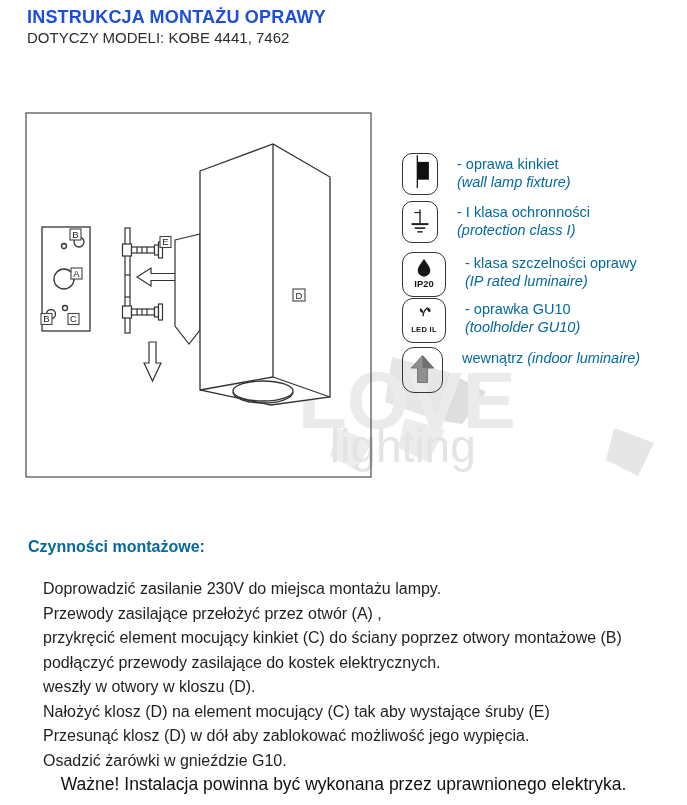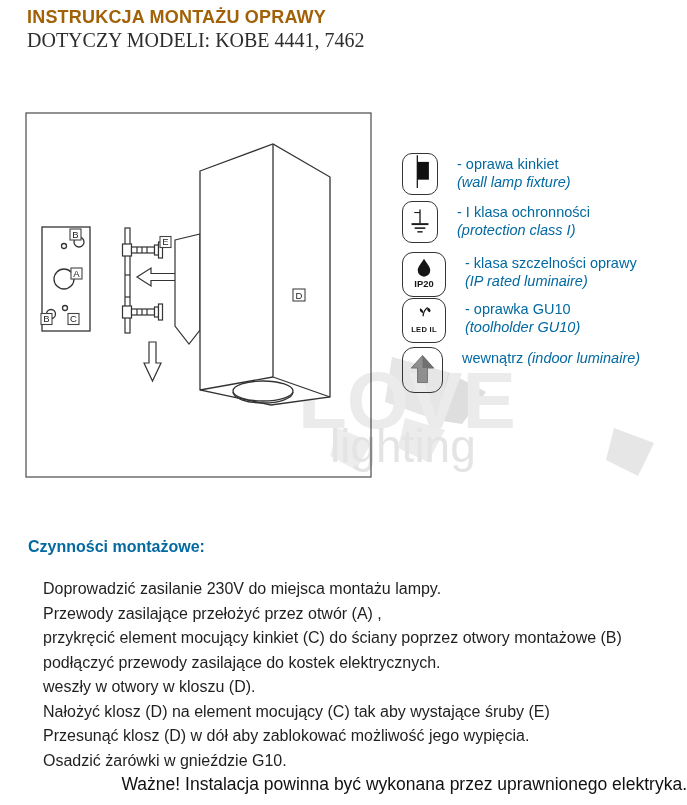--- a/index.html
+++ b/index.html
@@ -1,38 +1,38 @@
 <!DOCTYPE html>
 <html><head>
 <meta charset="utf-8">
 <style>
   html,body{margin:0;padding:0;background:#ffffff;}
   .page{
     position:relative;width:687px;height:805px;background:#ffffff;overflow:hidden;
     font-family:"Liberation Sans","DejaVu Sans",sans-serif;color:#222;
   }
   .abs{position:absolute;}
-  .doc-title{left:27px;top:7px;font-size:18px;font-weight:bold;color:#a16207;letter-spacing:.2px;}
-  .doc-subtitle{left:27px;top:29px;font-size:20px;color:#2d2d2d;font-family:Liberation Serif, serif;}
+  .doc-title{left:27px;top:7px;font-size:18px;font-weight:bold;color:#1d4ed8;letter-spacing:.2px;}
+  .doc-subtitle{left:27px;top:29px;font-size:15px;color:#2d2d2d;}
   svg{display:block;}
   .layer{position:absolute;left:0;top:0;width:687px;height:805px;}
   .wm{z-index:0;}
   .diagram{z-index:1;}
   
   .legend-row{position:absolute;left:402px;display:flex;align-items:flex-start;z-index:2;}
   .ic{box-sizing:border-box;border:1.7px solid #343434;background:transparent;flex:0 0 auto;}
   .ic-sm{width:36px;height:42px;border-radius:10px;}
   .ic-md{width:44px;height:45px;border-radius:11px;}
   .ic-lg{width:41px;height:46px;border-radius:12px;}
   .legend-text{margin-left:19px;font-size:14.5px;line-height:17.5px;color:#0369a1;padding-top:3px;white-space:nowrap;}
   .legend-en{font-style:italic;}
   
   .instr-heading{left:28px;top:538px;font-size:16px;color:#0369a1;font-weight:bold;}
   .instr-body{left:28px;top:577px;font-size:16px;line-height:24.5px;color:#1f1f1f;white-space:nowrap;margin-left:15px;}
-  .warning{left:0;top:774px;width:687px;text-align:right;font-size:17.5px;color:#111;}
+  .warning{left:0;top:774px;width:687px;text-align:center;font-size:17.5px;color:#111;}
 </style>
 </head>
 <body>
 
 <div class="page">
 
   <svg class="layer wm" viewBox="0 0 687 805">
     <g>
       <polygon points="392,357 448,372 436,420 385,402" fill="#e6e6e6"></polygon>
       <polygon points="448,372 486,392 462,424 436,420" fill="#dedede"></polygon>

